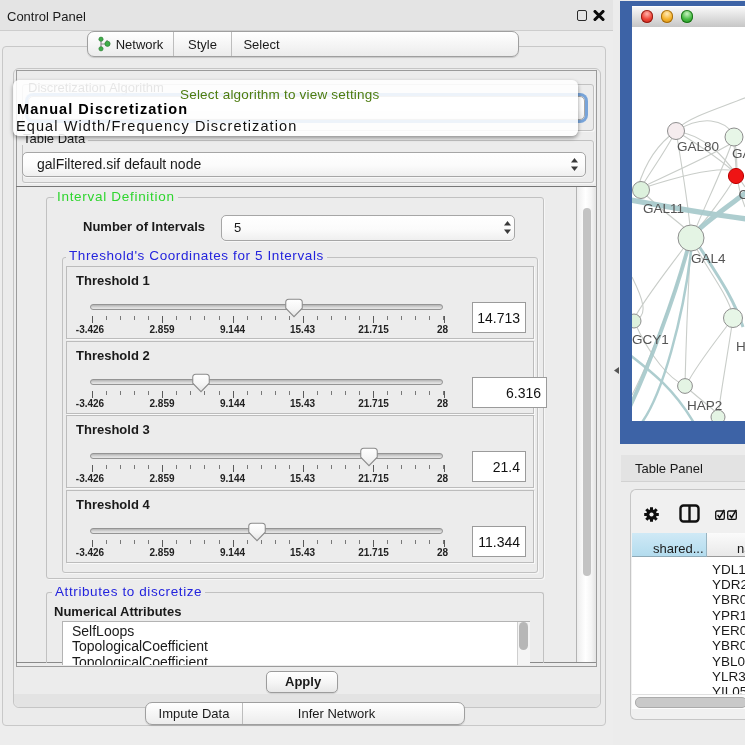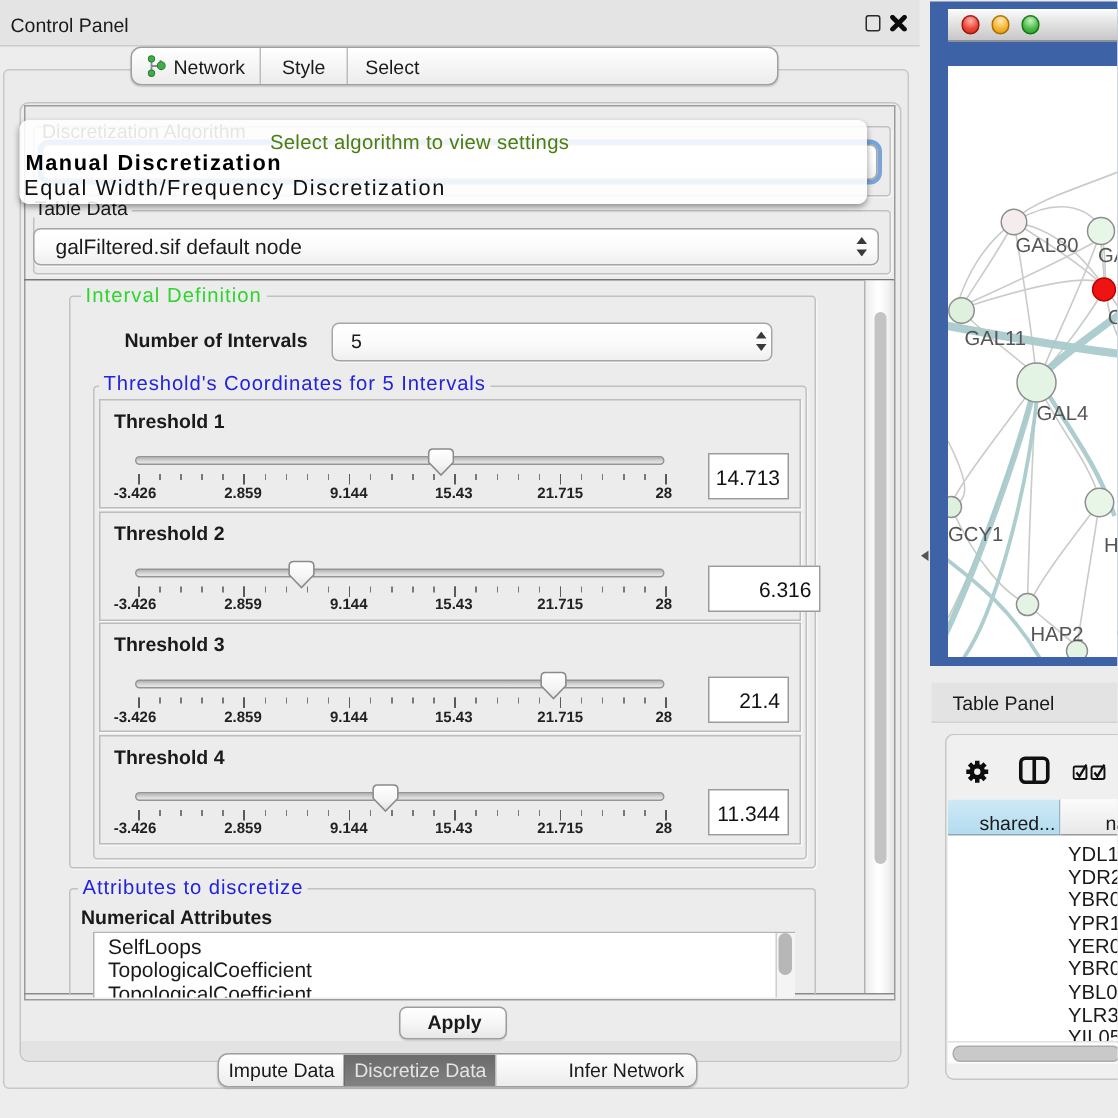--- a/index.html
+++ b/index.html
@@ -184,21 +184,20 @@
  <div class="abs" style="left:455px;top:1px;width:12px;height:48px;background:#f4f4f4;border-left:1px solid #cfcfcf;"></div>
  <div class="abs" style="left:456.5px;top:1px;width:9px;height:28px;background:#b7b7b7;border-radius:4.5px;"></div>
 </div>
 
 <div class="abs" style="left:14px;top:694px;width:586px;height:13px;background:#e3e3e3;border-radius:0 0 6px 6px;"></div>
 <div class="abs" style="left:266px;top:671px;width:70px;height:20px;border:1px solid #9c9c9c;border-radius:5px;background:linear-gradient(180deg,#ffffff,#f5f5f5 55%,#e7e7e7);box-shadow:0 1px 1px rgba(0,0,0,.12);"></div>
 <div class="abs t13" style="left:285px;top:675px;font-weight:600;">Apply</div>
 
 <div class="seg" style="left:145px;top:702px;width:318px;height:21px;">
  <div style="width:96px;">Impute Data</div>
- <div class="sel" style="width:115px;">Discretize Data</div>
  <div style="width:107px;padding-left:40px;">Infer Network</div>
 </div>
 
 <div class="seg" style="left:87px;top:31px;width:430px;height:24px;">
  <div style="width:85px;"><svg width="13" height="16" viewBox="0 0 13 16" style="margin-right:5px;">
    <path d="M3 4 L3 12 M3 8 L9 8 M9 8 L9 4" stroke="#8a8a8a" stroke-width="1.2" fill="none"></path>
    <circle cx="3" cy="3.2" r="2.1" fill="#3fae49" stroke="#2c7f34" stroke-width="0.7"></circle>
    <circle cx="9.5" cy="7.8" r="2.6" fill="#3fae49" stroke="#2c7f34" stroke-width="0.7"></circle>
    <circle cx="3" cy="12.8" r="2.1" fill="#3fae49" stroke="#2c7f34" stroke-width="0.7"></circle>
   </svg>Network</div>
@@ -216,21 +215,21 @@
     <path d="M7 1 L2 4.5 L7 8 Z" fill="#555"></path>
   </svg>
 
 <div class="abs" style="left:620px;top:1px;width:125px;height:443px;background:#3d63a6;"></div>
 
 <div class="abs" style="left:632px;top:6px;width:113px;height:21px;background:linear-gradient(180deg,#fbfbfb,#e3e3e3 45%,#c6c6c6);border-bottom:1px solid #8e8e8e;box-shadow:inset 0 1px 0 #fff;"></div>
 <div class="abs" style="left:640.6px;top:10.2px;width:12.5px;height:12.5px;border-radius:50%;background:radial-gradient(circle at 50% 30%,#ffb3ab 0%,#ee4437 50%,#c22018 100%);box-shadow:inset 0 0 0 1px rgba(130,20,12,.8);"></div>
 <div class="abs" style="left:660.7px;top:10.2px;width:12.5px;height:12.5px;border-radius:50%;background:radial-gradient(circle at 50% 30%,#ffeab8 0%,#f5b42d 50%,#d08a10 100%);box-shadow:inset 0 0 0 1px rgba(150,95,8,.8);"></div>
 <div class="abs" style="left:680.8px;top:10.2px;width:12.5px;height:12.5px;border-radius:50%;background:radial-gradient(circle at 50% 30%,#c8f2c0 0%,#47bb44 50%,#1f941c 100%);box-shadow:inset 0 0 0 1px rgba(18,100,16,.8);"></div>
 
-<div class="abs" style="left:632px;top:27px;width:113px;height:394px;background:#ffffff;overflow:hidden;margin-top:17px;">
+<div class="abs" style="left:632px;top:27px;width:113px;height:394px;background:#ffffff;overflow:hidden;">
 <svg width="113" height="394" viewBox="0 0 113 394" style="position:absolute;left:0;top:0;">
  <g fill="none" stroke="#c9cdc9" stroke-width="1.1">
   <path d="M115 70 C 85 82 60 89 46 101"></path>
   <path d="M44 104 C 70 88 92 92 102 108"></path>
   <path d="M44 104 C 24 118 12 140 6 160"></path>
   <path d="M44 104 C 70 120 92 135 104 147"></path>
   <path d="M44 104 C 30 130 16 148 9 161"></path>
   <path d="M44 104 C 50 140 56 175 59 209"></path>
   <path d="M102 110 C 90 145 72 180 62 206"></path>
   <path d="M104 149 C 92 170 72 195 63 205"></path>

